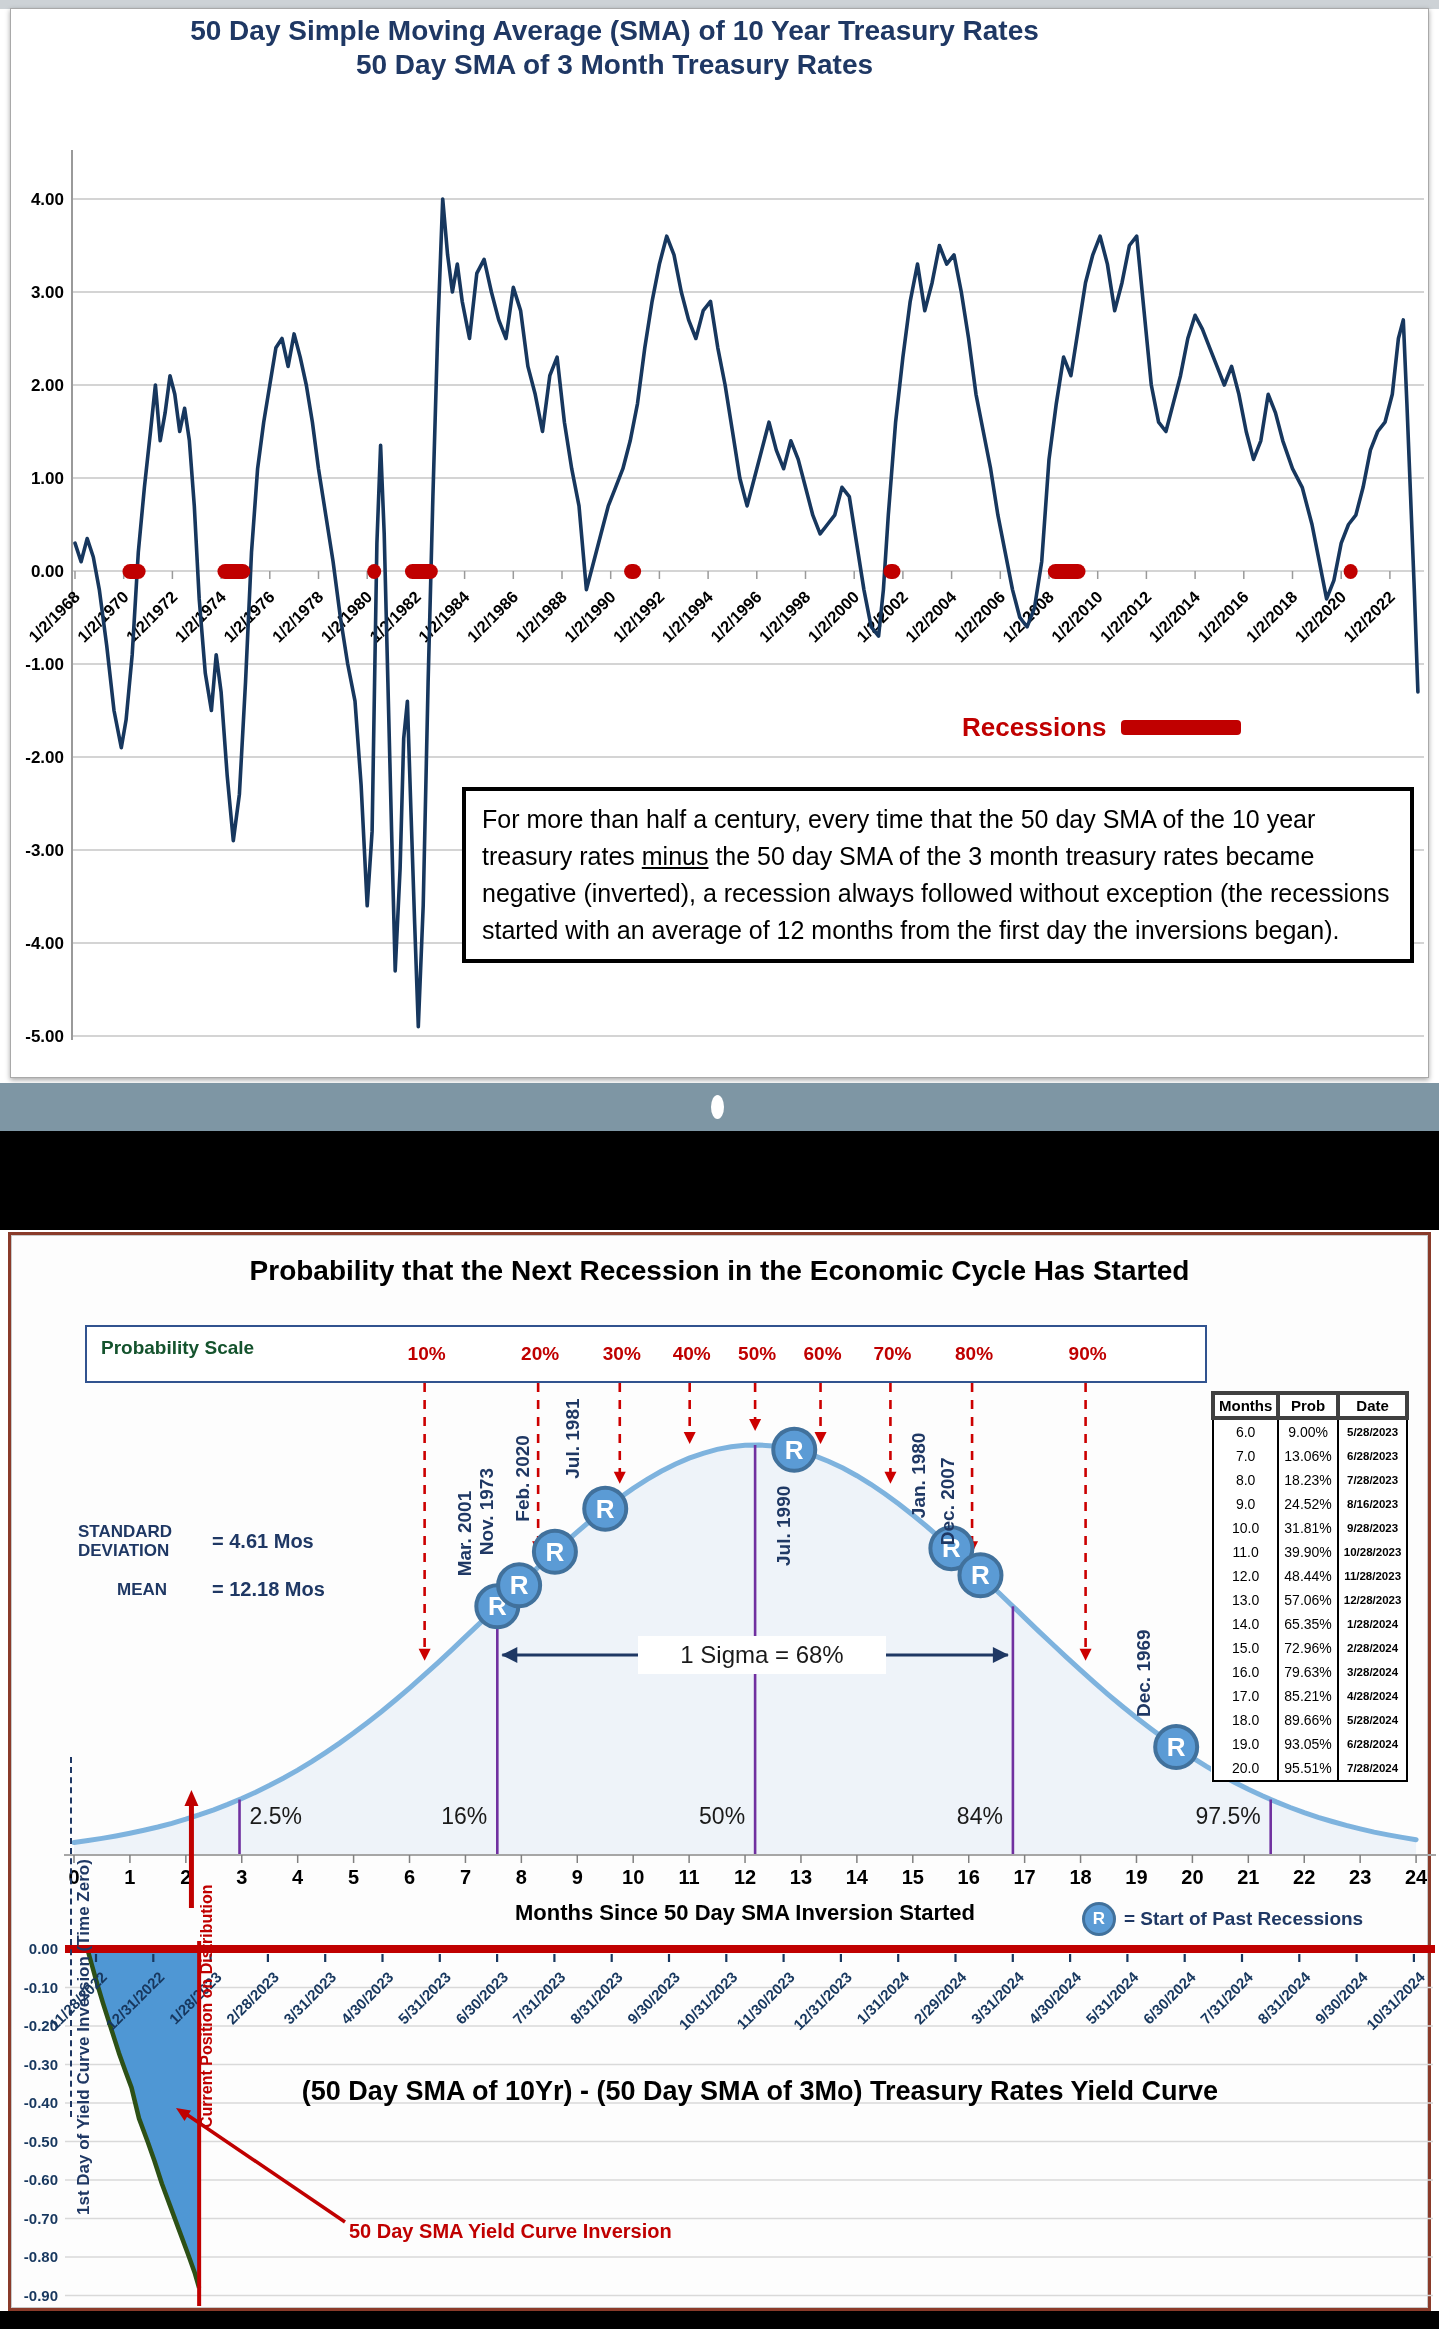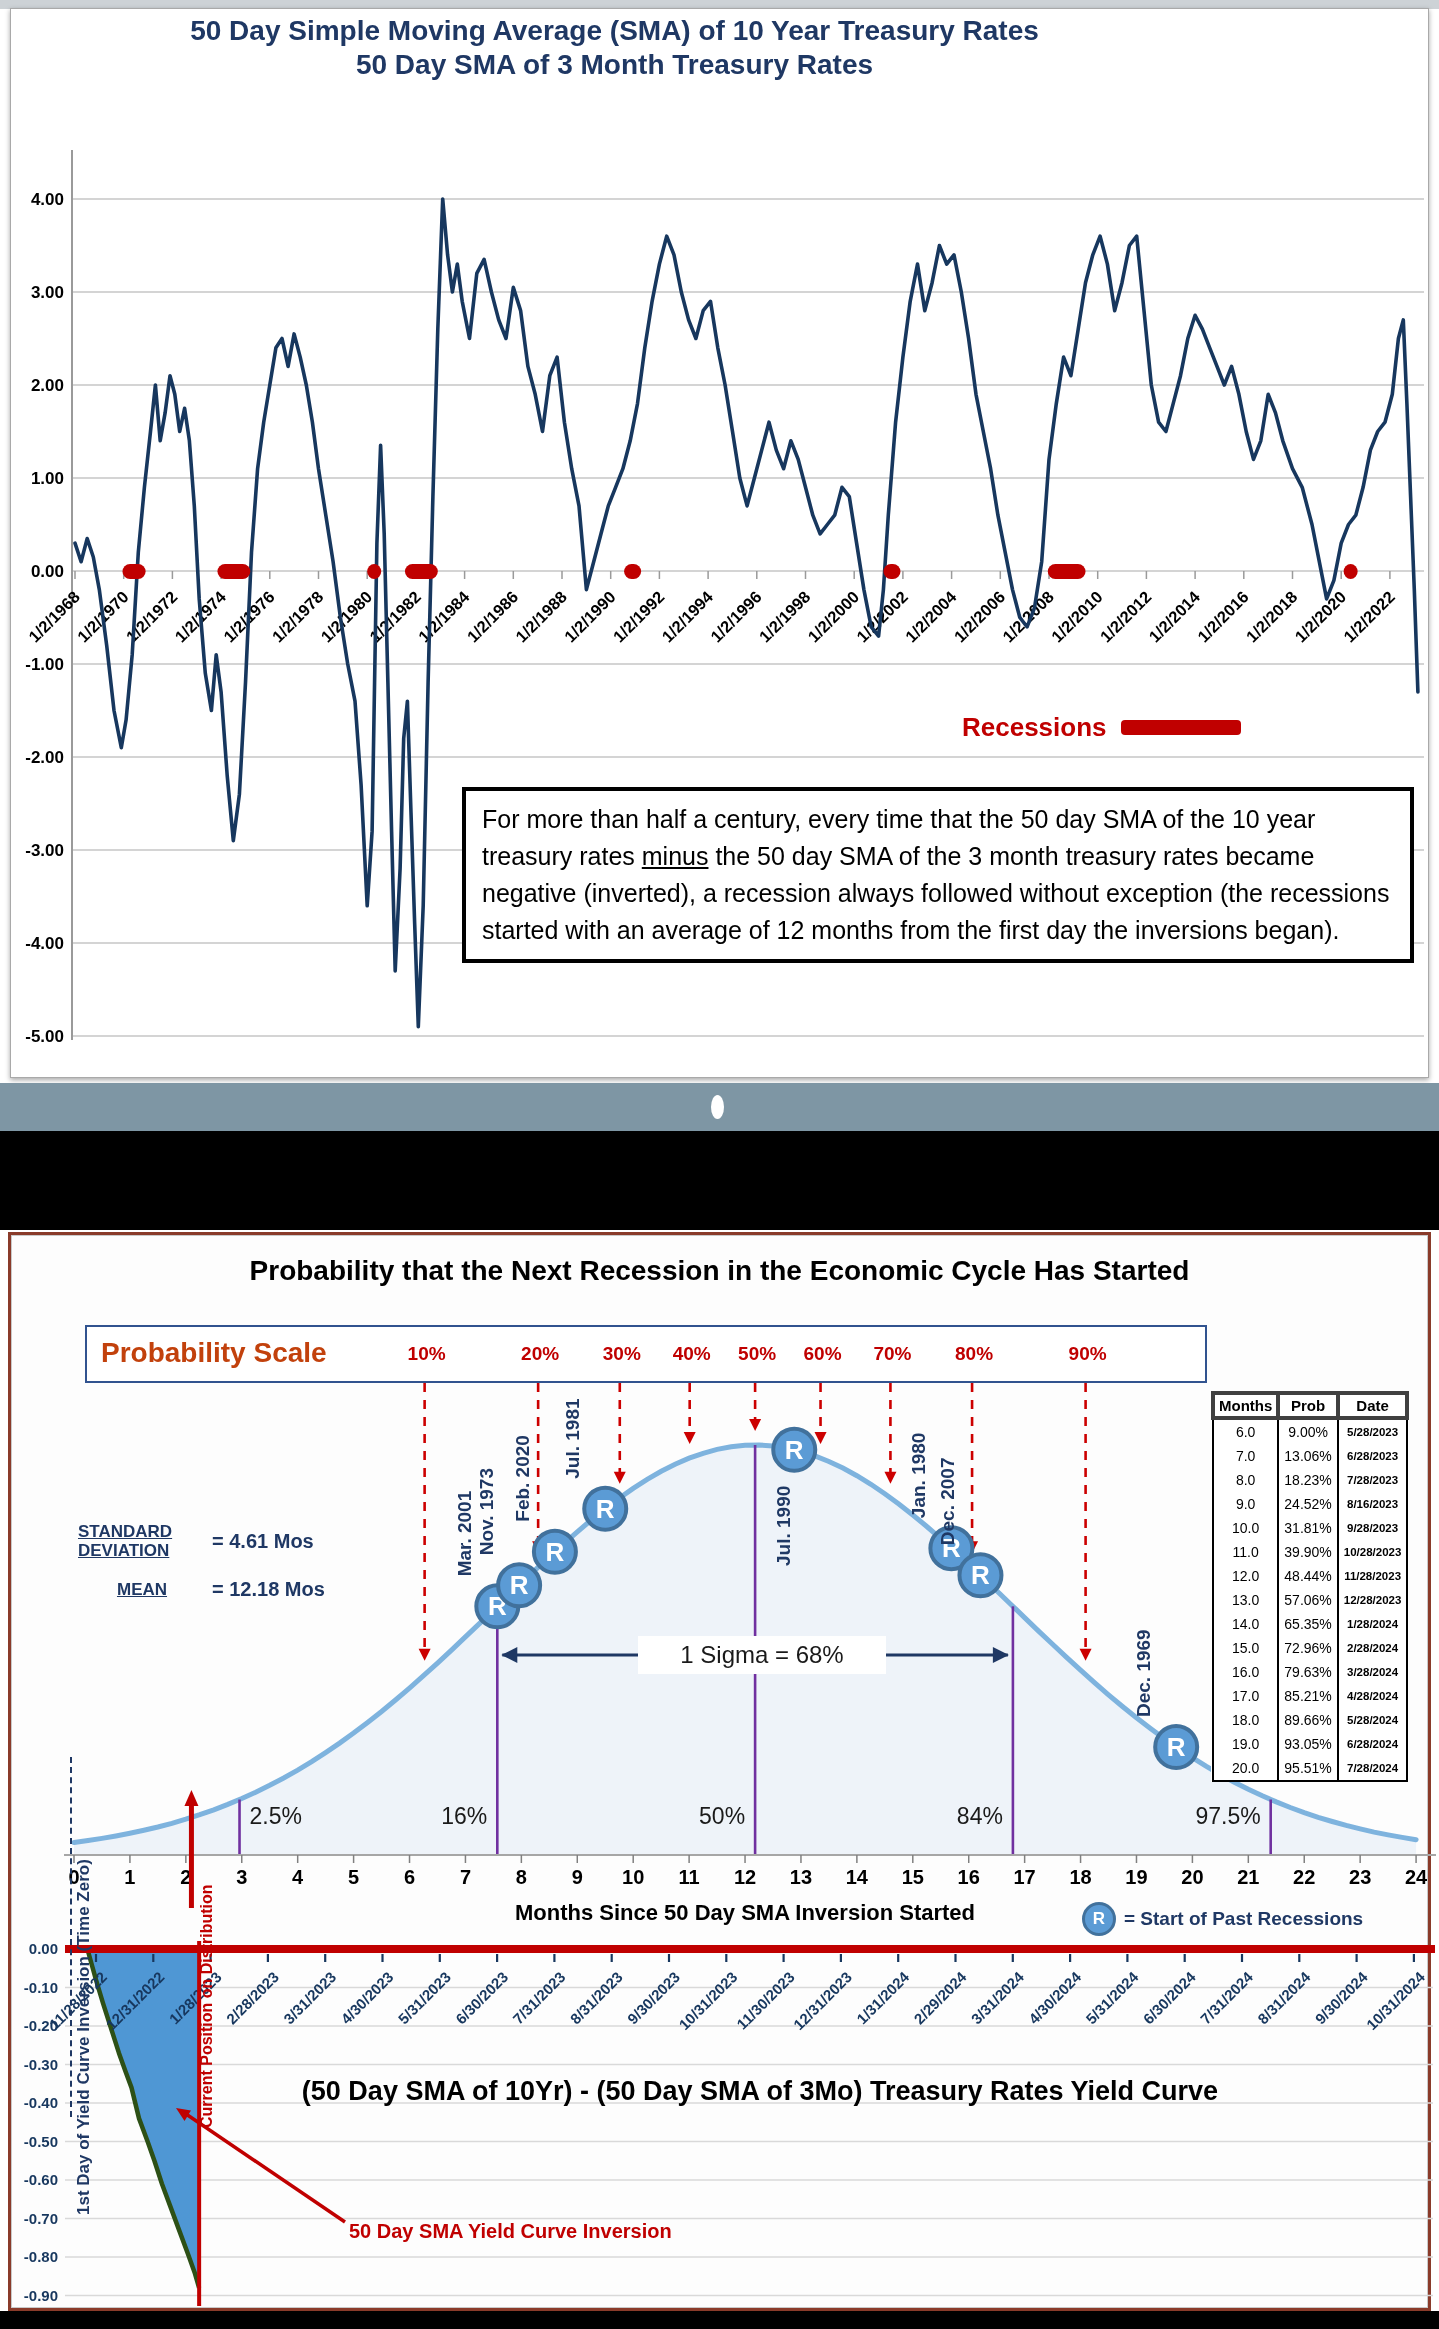--- a/index.html
+++ b/index.html
@@ -22,26 +22,26 @@
   #divider-gray{left:0;top:1083px;width:1439px;height:48px;background:#7e96a4;}
   #divider-dot{left:711px;top:1095px;width:13px;height:24px;background:#fff;border-radius:50%;}
   #divider-black{left:0;top:1131px;width:1439px;height:99px;background:#000;}
   #bottom-black{left:0;top:2311px;width:1439px;height:18px;background:#000;}
   
   #slide2{left:8px;top:1232px;width:1417px;height:1073px;background:#fdfdfd;
           border:3px solid #8a3b2a;box-shadow:inset 0 0 0 1px #c9c9c9;}
   #title2{left:0;top:1255px;width:1439px;text-align:center;color:#000;
           font-weight:bold;font-size:28px;}
   #prob-box{left:85px;top:1325px;width:1118px;height:54px;border:2px solid #31538f;background:#fff;}
-  #prob-box .pl{position:absolute;left:14px;top:10px;color:#c2410c;font-weight:bold;font-size:28px;}
+  #prob-box .pl{position:absolute;left:14px;top:10px;color:#14532d;font-weight:bold;font-size:19px;}
   .prob-tick{position:absolute;top:16px;transform:translateX(-50%);color:#C00000;
              font-weight:bold;font-size:19px;}
   #stats{left:78px;top:1522px;color:#1F3864;}
   #stats .row{display:flex;align-items:center;}
-  #stats .lab{width:128px;text-align:left;font-weight:bold;font-size:17px;line-height:19px;text-decoration:underline;}
+  #stats .lab{width:128px;text-align:left;font-weight:bold;font-size:17px;line-height:19px;}
   #stats .lab.mean{text-align:center;}
   #stats .val{font-weight:bold;font-size:20px;margin-left:6px;}
   #stats .row+.row{margin-top:18px;}
   
   #prob-table{left:1211px;top:1391px;border-collapse:collapse;background:#fff;}
   #prob-table th{border:4px solid #404040;font-size:15px;font-weight:bold;padding:2px 4px;}
   #prob-table td{border:1px solid #000;border-left:2px solid #000;border-right:2px solid #000;
                  font-size:14px;text-align:center;padding:1px 5px;height:22px;}
   #prob-table td.date{font-weight:bold;font-size:11.5px;}
   #prob-table tr td{border-top:none;border-bottom:none;}

